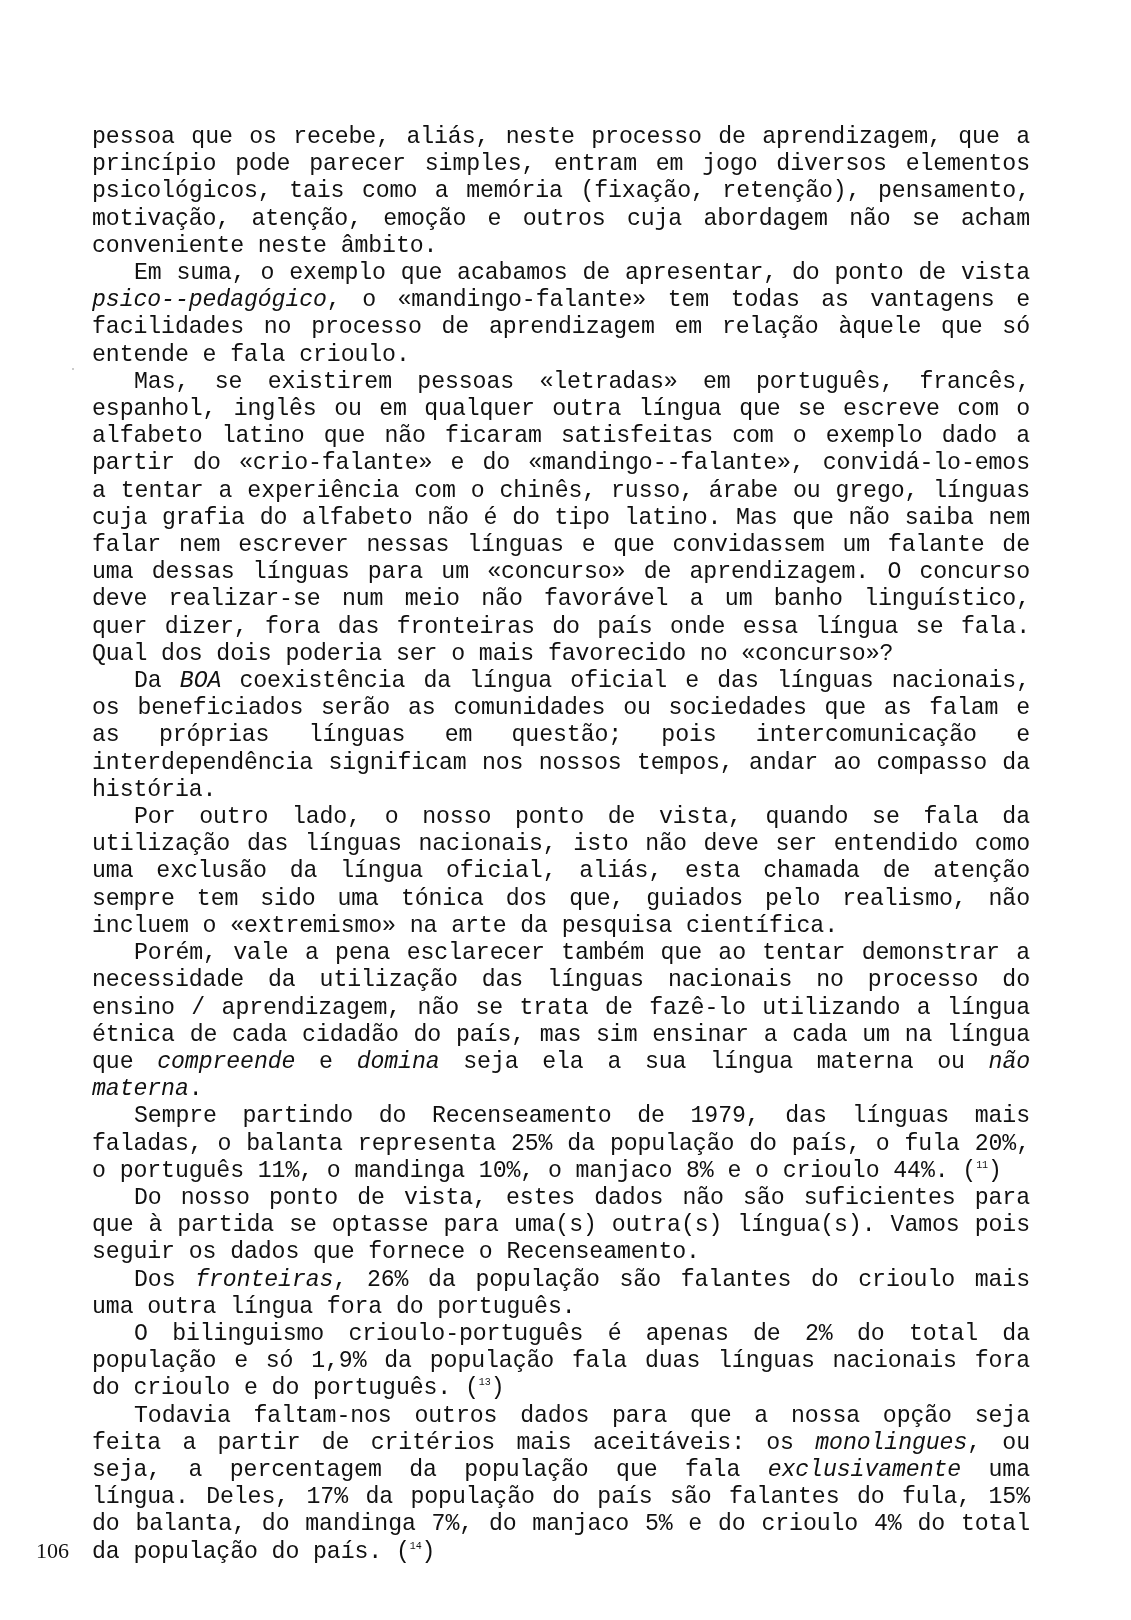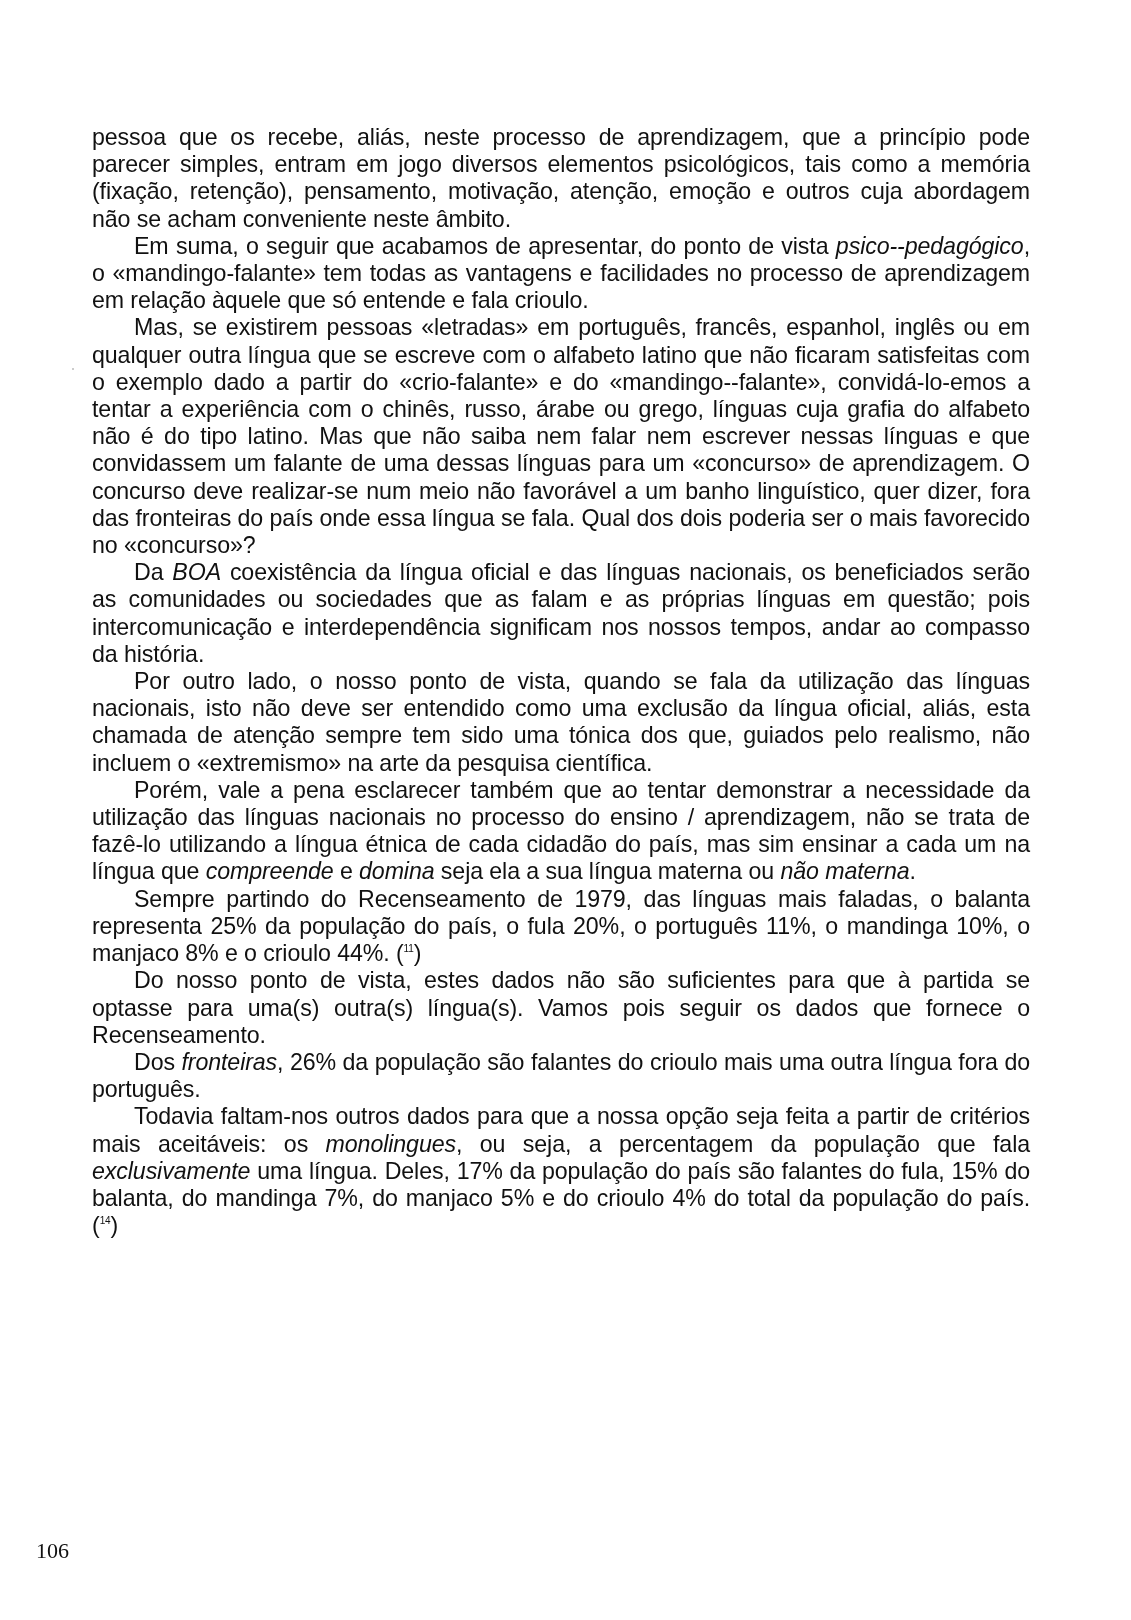--- a/index.html
+++ b/index.html
@@ -1,42 +1,43 @@
 <!DOCTYPE html>
 <html><head>
 <meta charset="utf-8">
 <style>
   html, body { margin: 0; padding: 0; background: #ffffff; }
   body { width: 1131px; height: 1620px; position: relative; overflow: hidden; }
   .page {
     position: absolute; left: 92px; top: 124px; width: 938px;
-    font-family: Liberation Sans, sans-serif;
+    font-family: Liberation Mono, monospace;
     font-size: 23.2px; line-height: 27.2px; color: #111;
     text-align: justify; hyphens: none;
     letter-spacing: -0.1px;
   }
   .page p { margin: 0; text-indent: 0; }
   .page p.ind { text-indent: 42px; }
   sup { font-size: 10px; line-height: 0; vertical-align: 9px; }
   .it { font-style: italic; margin-top: 20px; }
   .pageno {
     position: absolute; left: 0; width: 1131px; top: 1538px; text-align: left;
     font-family: "Liberation Serif", "DejaVu Serif", serif; font-size: 22px; color: #111; padding-left: 36px;
   }
   .dot { position:absolute; left:72px; top:368px; width:2px; height:2px; background:#bbb; border-radius:1px; }
 </style>
 </head>
 <body>
 
 <div class="dot"></div>
 <div class="page" id="page">
     <p class=""><span>pessoa que os recebe, aliás, neste processo de aprendizagem, que a princípio pode parecer simples, entram em jogo diversos elementos psicológicos, tais como a memória (fixação, retenção), pensamento, motivação, atenção, emoção e outros cuja abordagem não se acham conveniente neste âmbito.</span></p>
-    <p class="ind"><span>Em suma, o seguir que acabamos de apresentar, do ponto de vista </span><span class="it">psico--pedagógico</span><span>, o «mandingo-falante» tem todas as vantagens e facilidades no processo de aprendizagem em relação àquele que só entende e fala crioulo.</span></p>
+    <p class="ind"><span>Em suma, o exemplo que acabamos de apresentar, do ponto de vista </span><span class="it">psico--pedagógico</span><span>, o «mandingo-falante» tem todas as vantagens e facilidades no processo de aprendizagem em relação àquele que só entende e fala crioulo.</span></p>
     <p class="ind"><span>Mas, se existirem pessoas «letradas» em português, francês, espanhol, inglês ou em qualquer outra língua que se escreve com o alfabeto latino que não ficaram satisfeitas com o exemplo dado a partir do «crio-falante» e do «mandingo--falante», convidá-lo-emos a tentar a experiência com o chinês, russo, árabe ou grego, línguas cuja grafia do alfabeto não é do tipo latino. Mas que não saiba nem falar nem escrever nessas línguas e que convidassem um falante de uma dessas línguas para um «concurso» de aprendizagem. O concurso deve realizar-se num meio não favorável a um banho linguístico, quer dizer, fora das fronteiras do país onde essa língua se fala. Qual dos dois poderia ser o mais favorecido no «concurso»?</span></p>
     <p class="ind"><span>Da </span><span class="it">BOA</span><span> coexistência da língua oficial e das línguas nacionais, os beneficiados serão as comunidades ou sociedades que as falam e as próprias línguas em questão; pois intercomunicação e interdependência significam nos nossos tempos, andar ao compasso da história.</span></p>
     <p class="ind"><span>Por outro lado, o nosso ponto de vista, quando se fala da utilização das línguas nacionais, isto não deve ser entendido como uma exclusão da língua oficial, aliás, esta chamada de atenção sempre tem sido uma tónica dos que, guiados pelo realismo, não incluem o «extremismo» na arte da pesquisa científica.</span></p>
     <p class="ind"><span>Porém, vale a pena esclarecer também que ao tentar demonstrar a necessidade da utilização das línguas nacionais no processo do ensino / aprendizagem, não se trata de fazê-lo utilizando a língua étnica de cada cidadão do país, mas sim ensinar a cada um na língua que </span><span class="it">compreende</span><span> e </span><span class="it">domina</span><span> seja ela a sua língua materna ou </span><span class="it">não materna</span><span>.</span></p>
     <p class="ind"><span>Sempre partindo do Recenseamento de 1979, das línguas mais faladas, o balanta representa 25% da população do país, o fula 20%, o português 11%, o mandinga 10%, o manjaco 8% e o crioulo 44%. (</span><sup>11</sup><span>)</span></p>
     <p class="ind"><span>Do nosso ponto de vista, estes dados não são suficientes para que à partida se optasse para uma(s) outra(s) língua(s). Vamos pois seguir os dados que fornece o Recenseamento.</span></p>
     <p class="ind"><span>Dos </span><span class="it">fronteiras</span><span>, 26% da população são falantes do crioulo mais uma outra língua fora do português.</span></p>
+    <p class="ind"><span>O bilinguismo crioulo-português é apenas de 2% do total da população e só 1,9% da população fala duas línguas nacionais fora do crioulo e do português. (</span><sup>13</sup><span>)</span></p>
     <p class="ind"><span>Todavia faltam-nos outros dados para que a nossa opção seja feita a partir de critérios mais aceitáveis: os </span><span class="it">monolingues</span><span>, ou seja, a percentagem da população que fala </span><span class="it">exclusivamente</span><span> uma língua. Deles, 17% da população do país são falantes do fula, 15% do balanta, do mandinga 7%, do manjaco 5% e do crioulo 4% do total da população do país. (</span><sup>14</sup><span>)</span></p>
   </div>
 <div class="pageno">106</div>
 
 </body></html>

